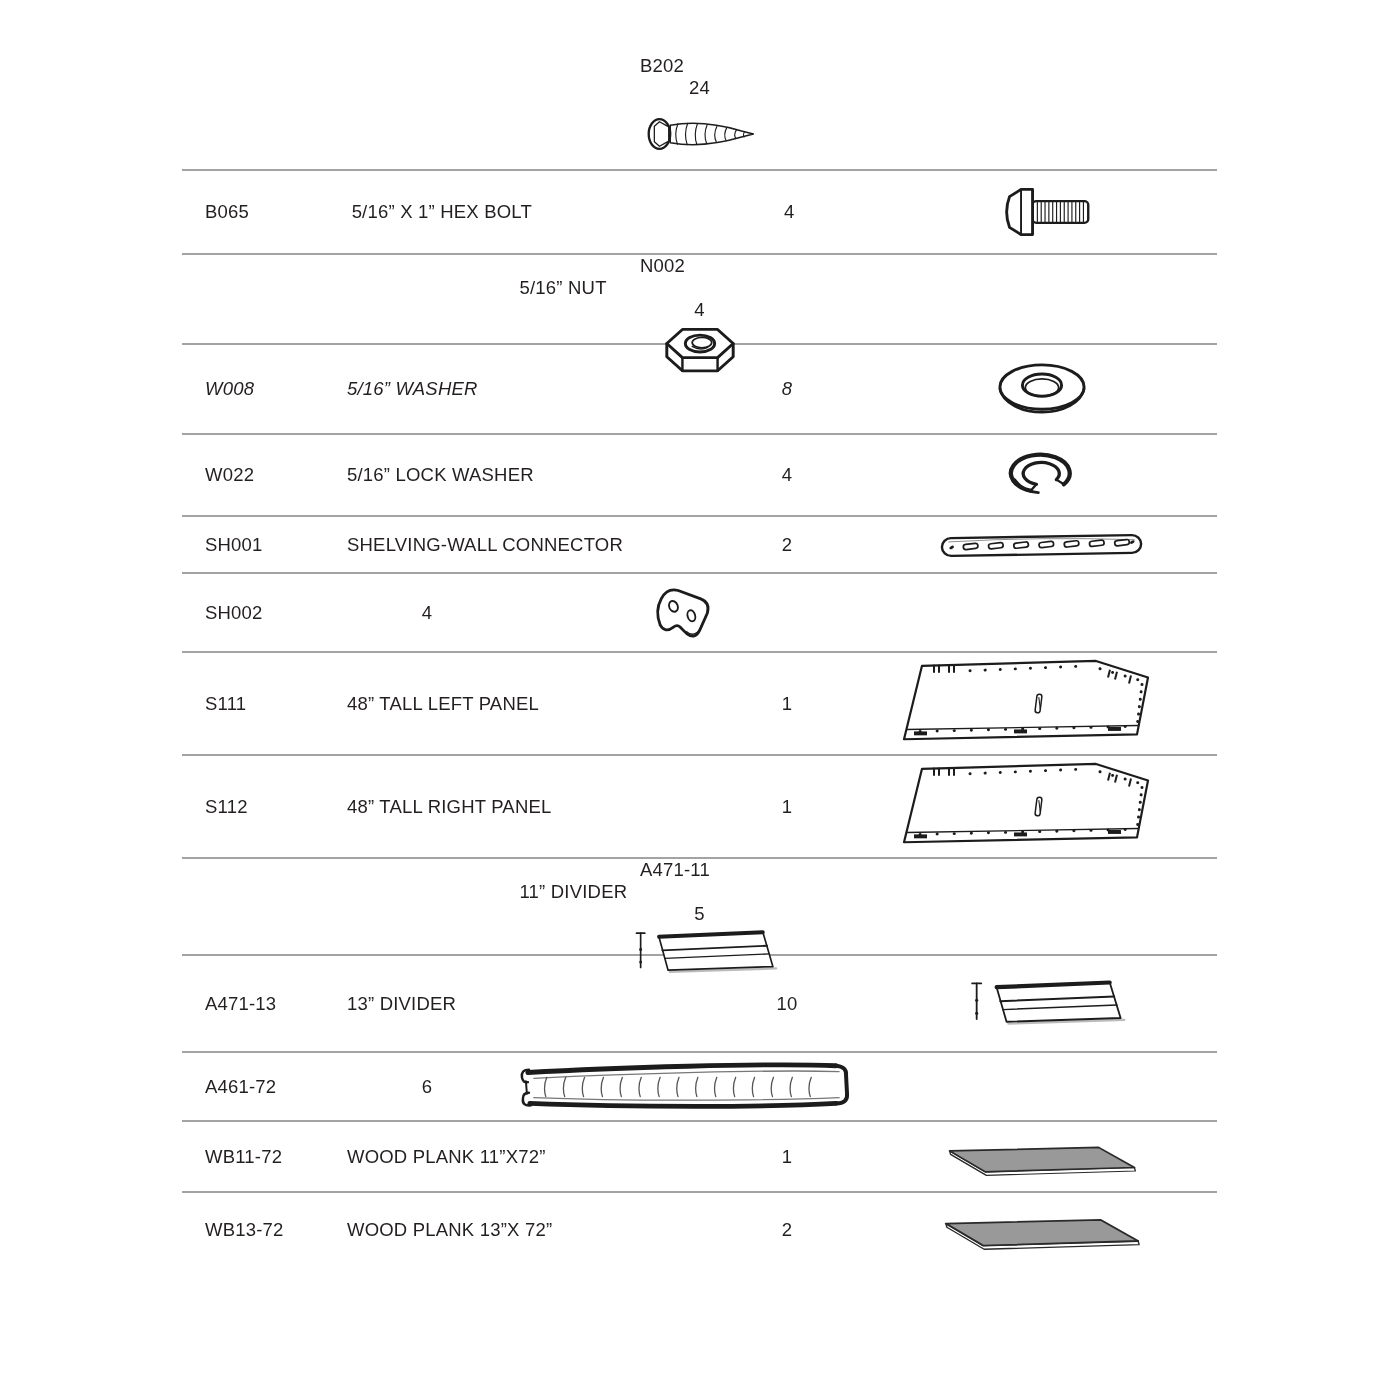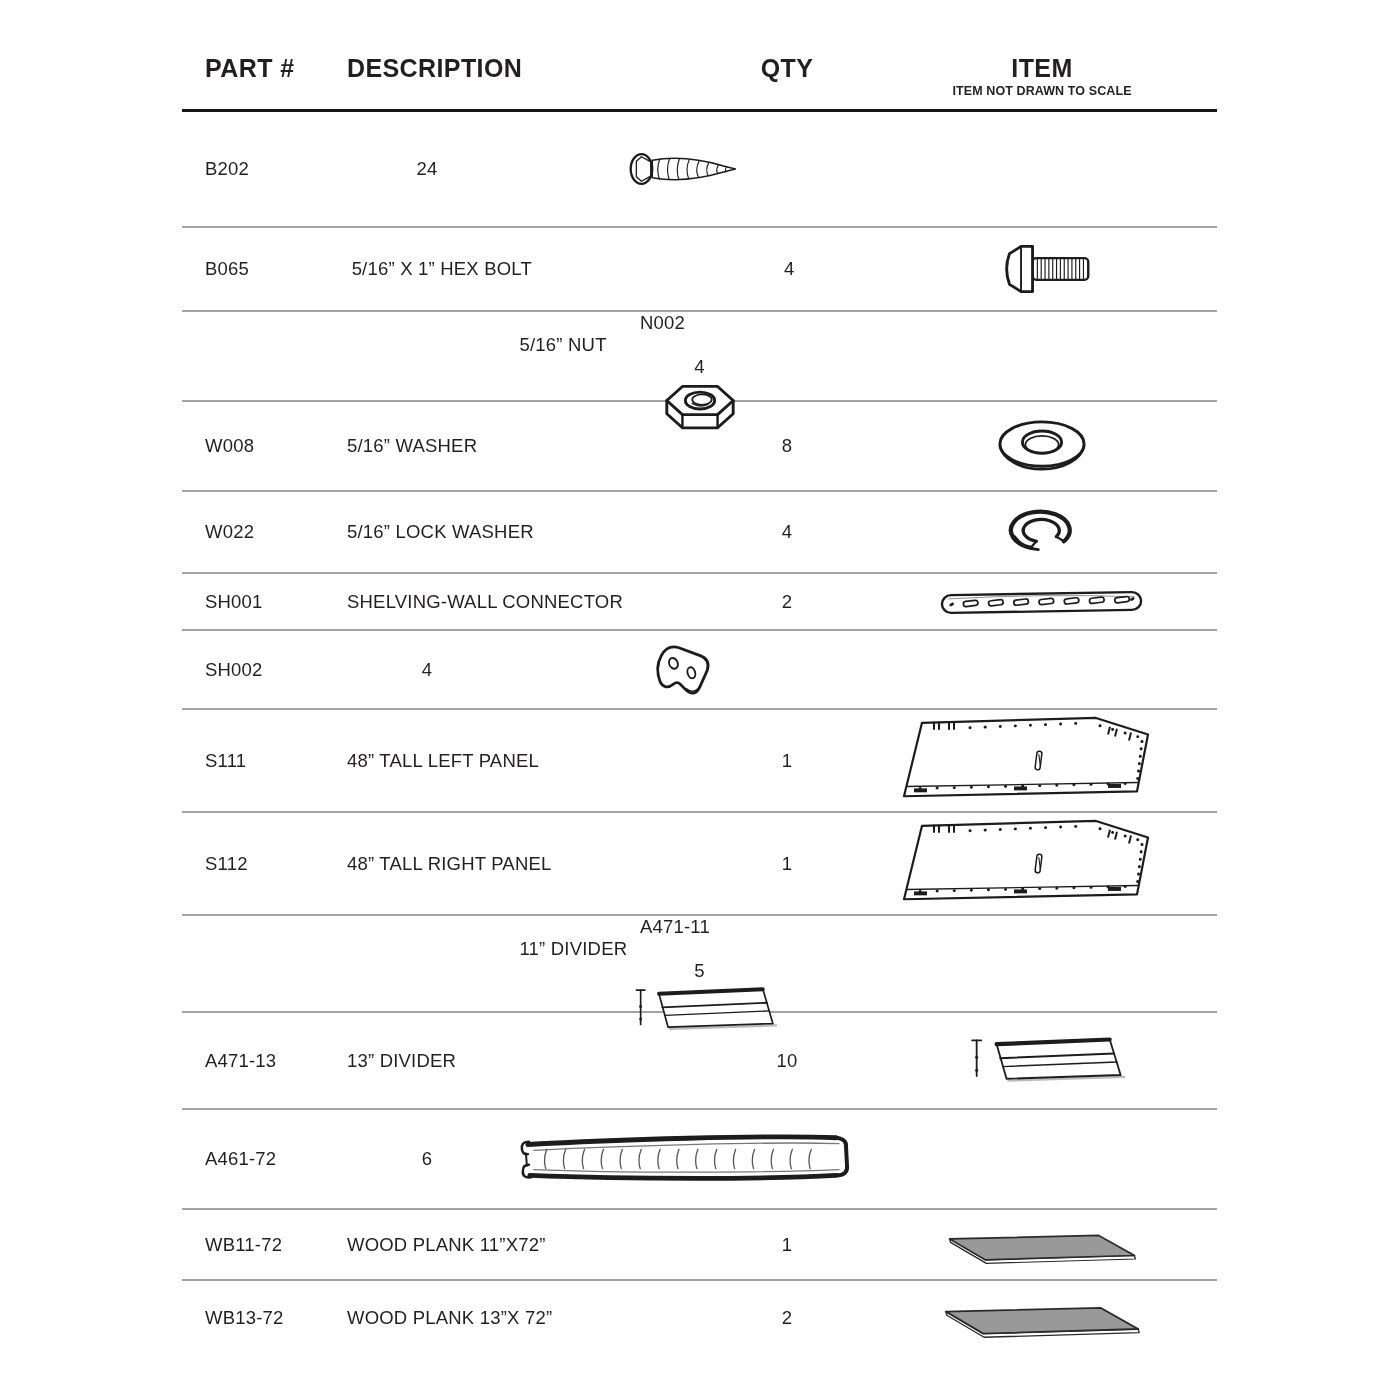--- a/index.html
+++ b/index.html
@@ -54,33 +54,22 @@
     justify-content: center;
     align-items: center;
     height: 100%;
   }
 </style>
 </head>
 <body>
 
 <div class="page">
   <div class="parts-table">
-    <div class="thead">
-      <div class="col-part header-cell">PART #</div>
-      <div class="col-desc header-cell">DESCRIPTION</div>
-      <div class="col-qty header-cell">QTY</div>
-      <div class="col-item">
-        <div class="item-head-stack">
-          <span class="header-cell">ITEM</span>
-          <span class="scale-note">ITEM NOT DRAWN TO SCALE</span>
-        </div>
-      </div>
-    </div>
     <div id="rows">
-        <div class="trow" style="height: 116px;">
+        <div class="trow" style="height: 116px; flex-direction: column;">
     <div class="col-part cell">B202</div>
     <div class="col-qty cell">24</div>
     <div class="col-item item-cell">
             <svg viewBox="0 0 230 90" preserveAspectRatio="none" xmlns="http://www.w3.org/2000/svg" width="118" height="46">
     <g stroke="#1c1c1c" fill="none" stroke-linejoin="round" stroke-linecap="round">
       <path d="M57 28 C 100 20, 145 24, 196 39 L219 45 L196 51 C 145 66, 100 70, 57 62 Z" fill="#fff" stroke-width="3"></path>
       <path d="M72 25 q-8 20 -1 40" stroke-width="2.2"></path>
       <path d="M91 24 q-8 21 -1 42" stroke-width="2.2"></path>
       <path d="M110 25 q-8 21 -1 41" stroke-width="2.2"></path>
       <path d="M129 27 q-8 19 -1 37" stroke-width="2.2"></path>
@@ -119,21 +108,21 @@
       <path d="M8 24 L8 38 L24 53 L60 53 L76 38 L76 24" stroke-width="3"></path>
       <path d="M24 39 L24 53 M60 39 L60 53" stroke-width="2.5"></path>
       <path d="M8 24 L24 9 L60 9 L76 24 L60 39 L24 39 Z" fill="#fff" stroke-width="3"></path>
       <ellipse cx="42" cy="24" rx="15" ry="9" fill="#fff" stroke-width="3"></ellipse>
       <ellipse cx="44" cy="23" rx="10" ry="5.5" stroke-width="1.8"></ellipse>
       <path d="M34 27 q 8 5 16 1" stroke-width="1.4"></path>
     </g>
   </svg>
           </div>
   </div>
-        <div class="trow" style="height: 90px;">
+        <div class="trow" style="height: 90px; font-style: italic;">
     <div class="col-part cell">W008</div>
     <div class="col-desc cell">5/16” WASHER</div>
     <div class="col-qty cell">8</div>
     <div class="col-item item-cell">
             <svg viewBox="0 0 94 56" preserveAspectRatio="none" xmlns="http://www.w3.org/2000/svg" width="92" height="54">
     <g stroke="#1c1c1c" fill="none" stroke-linejoin="round" stroke-linecap="round">
       <path d="M4 28 c 3 14 21 24 43 24 c 22 0 40 -10 43 -24" stroke-width="2.8"></path>
       <ellipse cx="47" cy="26" rx="43" ry="23" fill="#fff" stroke-width="3"></ellipse>
       <ellipse cx="47" cy="24" rx="20" ry="11.5" fill="#fff" stroke-width="3"></ellipse>
       <ellipse cx="47" cy="26.5" rx="17" ry="9" stroke-width="1.8"></ellipse>
@@ -281,21 +270,21 @@
       <circle cx="14" cy="41" r="1.7" fill="#1c1c1c" stroke="none"></circle>
       <path d="M49 52 L177 48" stroke="#bbbbbb" stroke-width="2.5"></path>
       <path d="M36 13 L161 8 L173 46 L47 50 Z" fill="#fff" stroke-width="2"></path>
       <path d="M36 13 L161 8" stroke-width="4.5"></path>
       <path d="M40 28 L166 23" stroke-width="2"></path>
       <path d="M43 37 L169 32" stroke-width="1.5"></path>
     </g>
   </svg>
           </div>
   </div>
-        <div class="trow" style="height: 100px;">
+        <div class="trow" style="height: 69px;">
     <div class="col-part cell">A461-72</div>
     <div class="col-qty cell">6</div>
     <div class="col-item item-cell">
             <svg viewBox="0 0 345 58" preserveAspectRatio="none" xmlns="http://www.w3.org/2000/svg" width="343" height="56">
     <g stroke="#1c1c1c" fill="none" stroke-linejoin="round" stroke-linecap="round">
       <path d="M17 14 C 100 9 260 4 327 7" stroke-width="5"></path>
       <path d="M327 7 Q 338 8 337 17 L338 36 Q 339 46 327 46" stroke-width="4"></path>
       <path d="M19 46 C 120 50 260 50 327 46" stroke-width="5"></path>
       <path d="M18 11 q -8 0 -7 8 q 1 6 6 5" stroke-width="2.5"></path>
       <path d="M20 48 q -9 1 -8 -7 q 0 -6 6 -6" stroke-width="2.5"></path>

